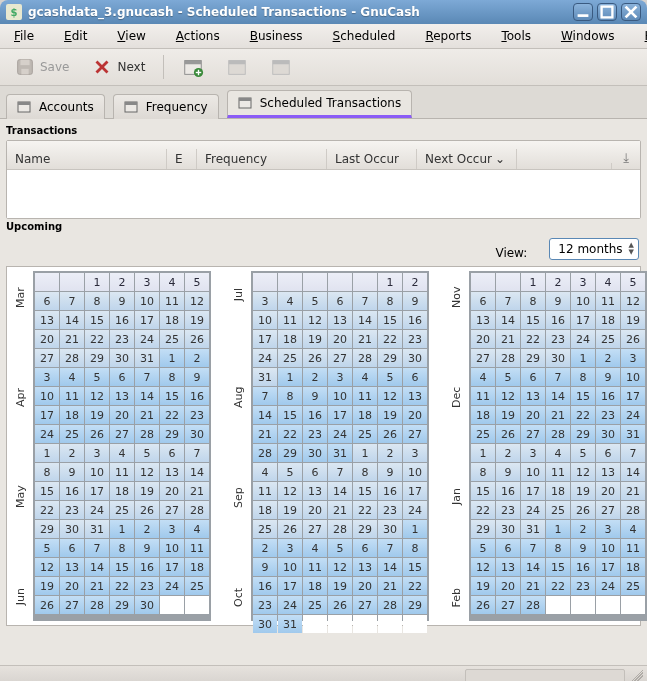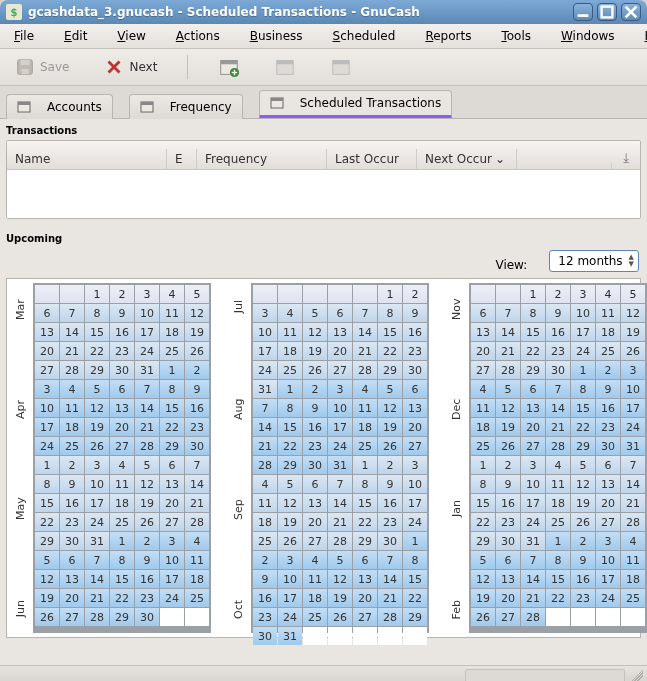--- a/index.html
+++ b/index.html
@@ -44,40 +44,40 @@
     padding: 3px 8px;
     display:flex; gap:18px;
   }
   .menubar .menu-item { padding:2px 6px; }
   .menubar .mn-u { text-decoration: underline; }
   
   .toolbar {
     background: linear-gradient(#efece8,#e2ded9);
     border-bottom:1px solid #c3bfba;
     padding:4px 8px;
-    display:flex; align-items:center; gap:22px;
+    display:flex; align-items:center; gap:10px;
   }
   .tool-btn { display:flex;align-items:center;gap:4px;padding:3px 6px;border-radius:3px;color:#999;}
   .tool-btn.enabled { color:#333; }
   .tool-sep { width:1px; height:24px; background:#c3bfba; margin:0 2px;}
   .tool-icon { width:22px;height:22px;display:flex;align-items:center;justify-content:center;}
   .tool-icon svg { width:22px;height:22px; }
   
   .tabs {
     display:flex; align-items:flex-end; padding:4px 6px 0 6px;
     background:#dddad5;
   }
   .tab {
-    display:flex;align-items:center;gap:16px;
+    display:flex;align-items:center;gap:8px;
     padding:5px 10px;
     border:1px solid #b8b4af;
     border-bottom:none;
     background:linear-gradient(#ece9e5,#ddd9d4);
     border-radius:4px 4px 0 0;
-    margin-right:16px;
+    margin-right:8px;
     position:relative;
     top:1px;
   }
   .tab.active {
     background:#e9e6e1; border-bottom:3px solid #8b5cf6;
     top:0;
   }
   .tab .tab-icon { width:14px;height:14px; }
   
   .main {
@@ -106,21 +106,21 @@
   .th:last-child{border-right:none;}
   .th-name{width:160px;}
   .th-e{width:30px;}
   .th-freq{width:130px;margin-top:8px;}
   .th-last{width:90px;}
   .th-next{width:100px;}
   .th-spacer{flex:1;}
   .th-action{width:28px;justify-content:center;}
   .trans-body{height:48px;background:#fff;}
   
-  .upcoming { margin-top:12px; }
+  .upcoming { margin-top:0; }
   .view-row { display:flex; justify-content:flex-end; align-items:flex-end; gap:22px; margin:2px 2px 6px 0;}
   .view-select {
     border:1px solid #5a88b5; border-radius:3px;
     padding:3px 4px 3px 8px; background:#fff;
     display:flex;align-items:center;gap:6px;
   }
   .spin-arrows { display:flex;flex-direction:column;font-size:7px;line-height:7px;color:#555;}
   
   .cal-wrap {
     border:1px solid #b8b4af; background:#fff; padding:4px;

